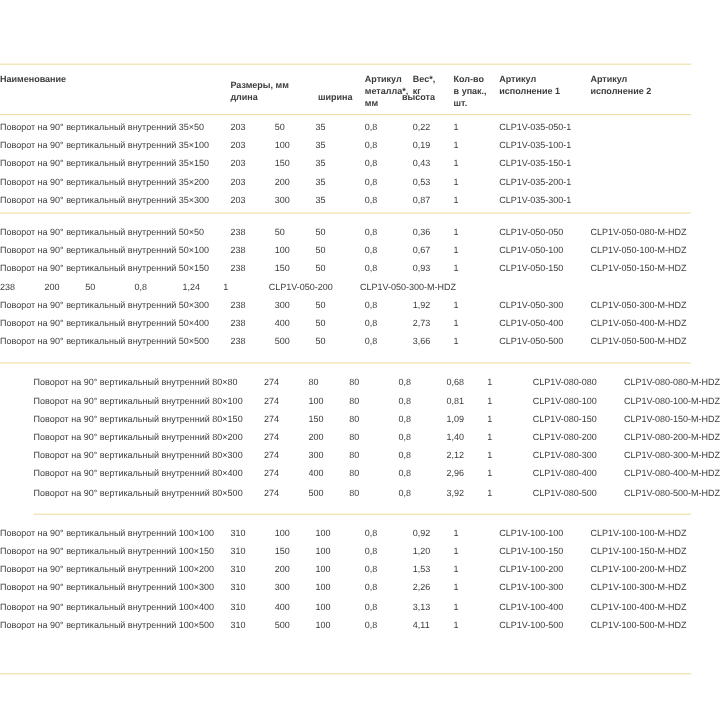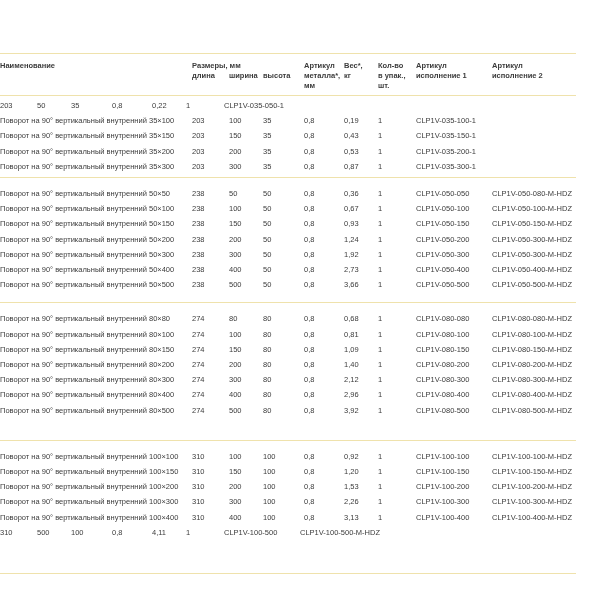--- a/index.html
+++ b/index.html
@@ -28,24 +28,24 @@
     padding:7px 0 4px 0;
     min-height:30px;
     font-size:7.5px;
     font-weight:bold;
     line-height:10px;
   }
   .thead .hcell{white-space:pre-line;}
   .hdims{
     width:112px;
     display:flex;flex-direction:column;
-    justify-content:flex-start;
+    justify-content:center;
     min-height:30px;
   }
-  .hdims-sub{display:flex;}
+  .hdims-sub{display:flex;gap:36px;}
   
   .c0{width:192px;}
   .c1{width:37px;}
   .c2{width:34px;}
   .c3{width:41px;}
   .c4{width:40px;}
   .c5{width:34px;}
   .c6{width:38px;}
   .c7{width:76px;}
   .c8{width:84px;}
@@ -53,21 +53,21 @@
   
   .trow{
     display:flex;
     line-height:15.2px;
     font-size:7.5px;
     white-space:nowrap;
   }
   .tgroup{border-bottom:1px solid var(--rule);}
   .tgroup-0{padding:2px 0 3px 0;}
   .tgroup-1{padding:8px 0 10px 0;}
-  .tgroup-2{padding:8px 0 22px 0;}
+  .tgroup-2{padding:8px 0 10px 0;margin-left:28px;}
   .tgroup-3{padding:8px 0 33px 0;}
 </style>
 </head>
 <body>
 
 <div class="catalog-table">
 
   <div class="thead">
     <div class="hcell cell c0">Наименование</div>
     <div class="hdims">
@@ -88,20 +88,21 @@
 шт.</div>
     <div class="hcell cell c7">Артикул
 исполнение 1</div>
     <div class="hcell cell c8">Артикул
 исполнение 2</div>
   </div>
 
   <div id="tbody">
       <div class="tgroup tgroup-0">
         <div class="trow">
+          <div class="cell c0">Поворот на 90° вертикальный внутренний 35×50</div>
           <div class="cell c1">203</div>
           <div class="cell c2">50</div>
           <div class="cell c3">35</div>
           <div class="cell c4">0,8</div>
           <div class="cell c5">0,22</div>
           <div class="cell c6">1</div>
           <div class="cell c7">CLP1V-035-050-1</div>
           <div class="cell c8"></div>
         </div>
         <div class="trow">
@@ -177,21 +178,20 @@
           <div class="cell c1">238</div>
           <div class="cell c2">150</div>
           <div class="cell c3">50</div>
           <div class="cell c4">0,8</div>
           <div class="cell c5">0,93</div>
           <div class="cell c6">1</div>
           <div class="cell c7">CLP1V-050-150</div>
           <div class="cell c8">CLP1V-050-150-M-HDZ</div>
         </div>
         <div class="trow">
-          <div class="cell c0">Поворот на 90° вертикальный внутренний 50×200</div>
           <div class="cell c1">238</div>
           <div class="cell c2">200</div>
           <div class="cell c3">50</div>
           <div class="cell c4">0,8</div>
           <div class="cell c5">1,24</div>
           <div class="cell c6">1</div>
           <div class="cell c7">CLP1V-050-200</div>
           <div class="cell c8">CLP1V-050-300-M-HDZ</div>
         </div>
         <div class="trow">
@@ -357,20 +357,21 @@
           <div class="cell c1">310</div>
           <div class="cell c2">400</div>
           <div class="cell c3">100</div>
           <div class="cell c4">0,8</div>
           <div class="cell c5">3,13</div>
           <div class="cell c6">1</div>
           <div class="cell c7">CLP1V-100-400</div>
           <div class="cell c8">CLP1V-100-400-M-HDZ</div>
         </div>
         <div class="trow">
+          <div class="cell c0">Поворот на 90° вертикальный внутренний 100×500</div>
           <div class="cell c1">310</div>
           <div class="cell c2">500</div>
           <div class="cell c3">100</div>
           <div class="cell c4">0,8</div>
           <div class="cell c5">4,11</div>
           <div class="cell c6">1</div>
           <div class="cell c7">CLP1V-100-500</div>
           <div class="cell c8">CLP1V-100-500-M-HDZ</div>
         </div>
       </div>

